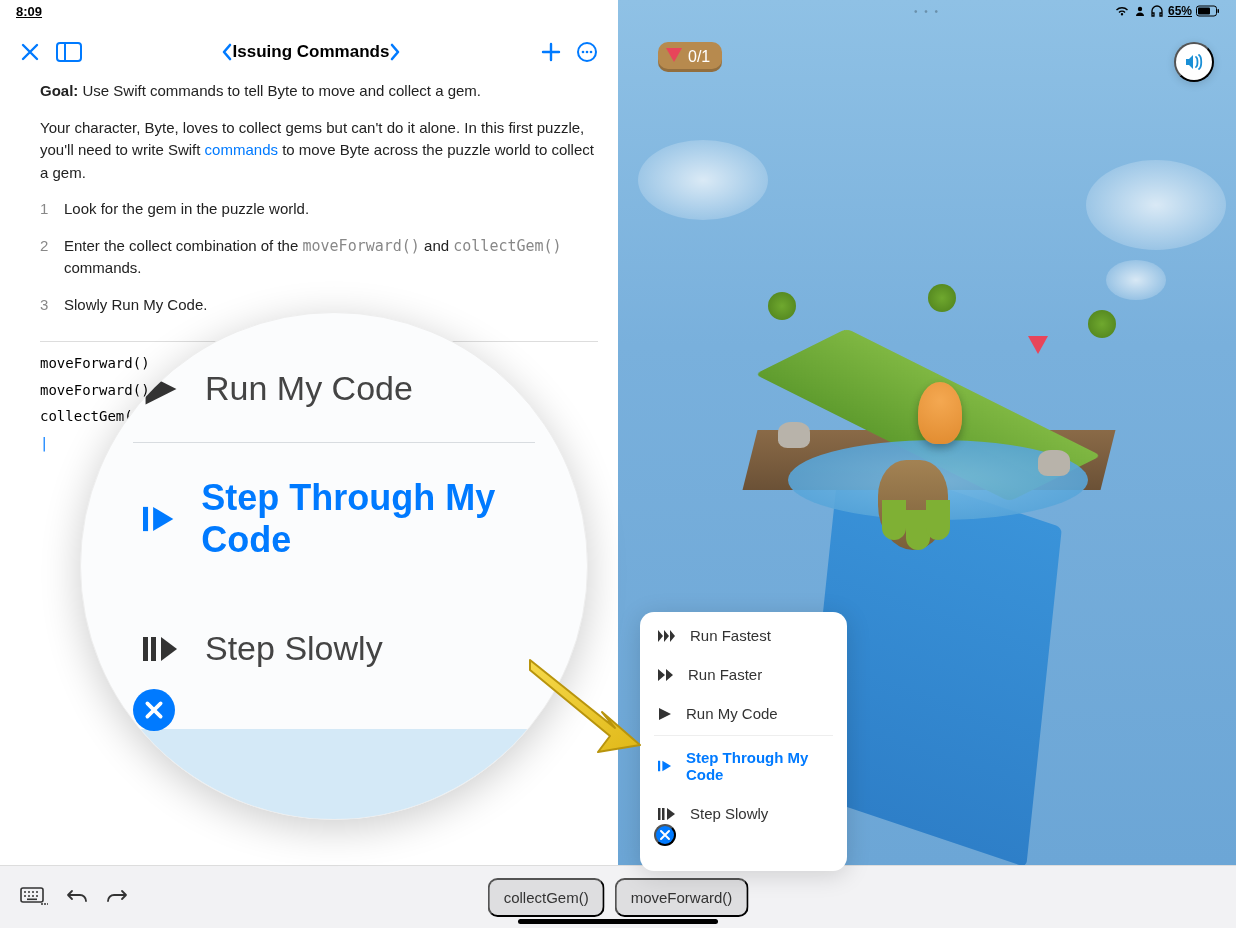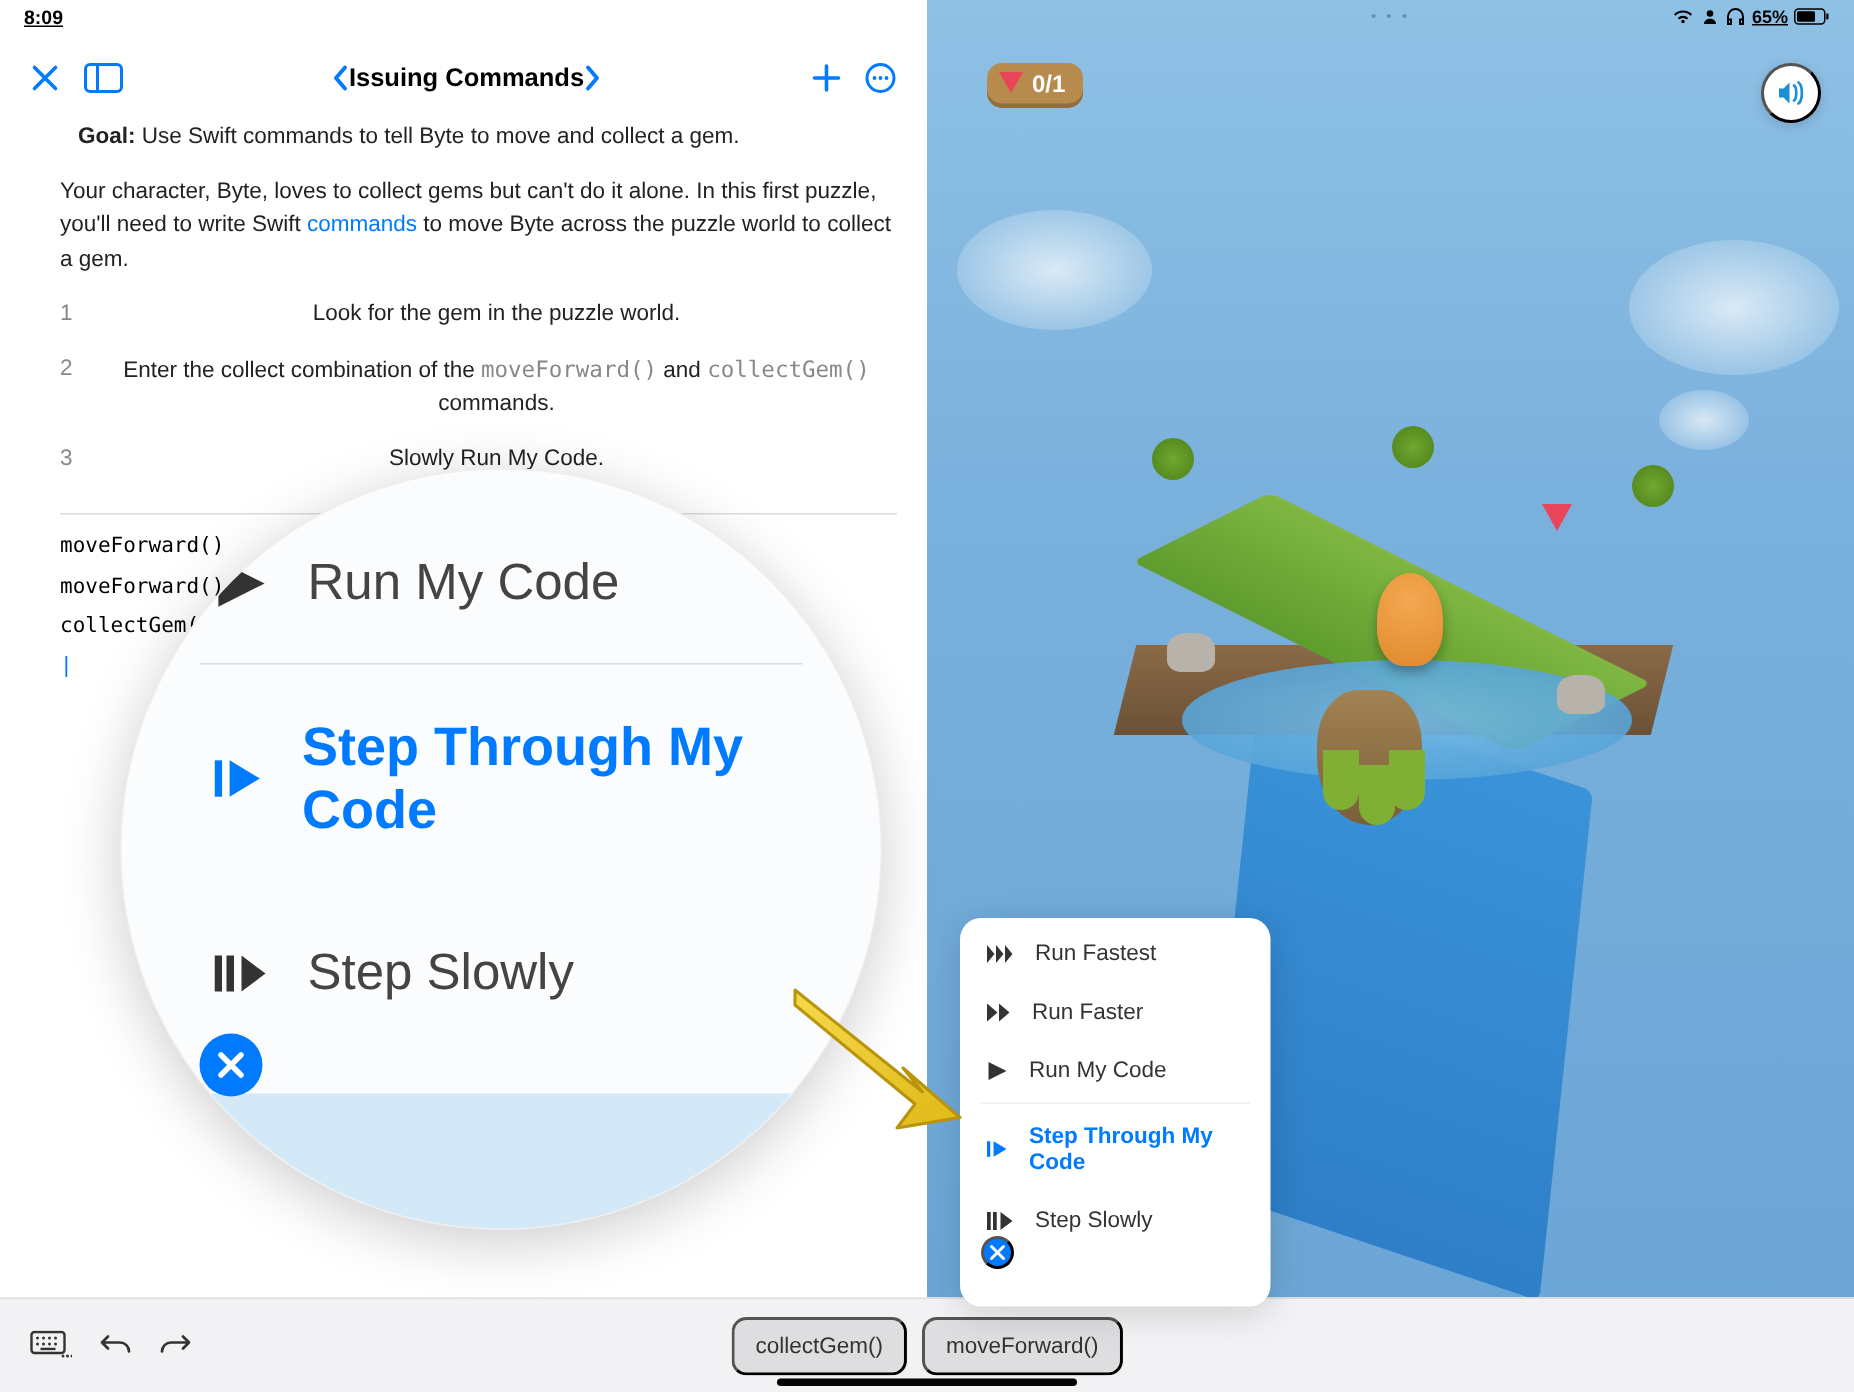--- a/index.html
+++ b/index.html
@@ -10,35 +10,35 @@
 
 .left-pane { position: absolute; top: 0; left: 0; width: 618px; height: 865px; background: #fff; }
 .toolbar { position: absolute; top: 30px; left: 0; width: 100%; height: 44px; display: flex; align-items: center; padding: 0 20px; }
 .toolbar-left { display: flex; gap: 16px; align-items: center; }
 .toolbar-center { flex: 1; display: flex; justify-content: center; align-items: center; gap: 0; }
 .toolbar-right { display: flex; gap: 14px; align-items: center; }
 .icon-btn { background: none; border: none; cursor: pointer; color: #007AFF; display: flex; align-items: center; }
 .page-title { font-size: 17px; font-weight: 600; color: #000; }
 
 .content { position: absolute; top: 80px; left: 40px; right: 20px; font-size: 15px; color: #222; line-height: 1.5; }
-.goal-line { margin-bottom: 14px; margin-left: 12px; }
+.goal-line { margin-bottom: 14px; }
 .goal-label { font-weight: 700; }
 .desc { margin-bottom: 14px; }
 .link { color: #007AFF; }
-.steps { list-style: none; counter-reset: step; margin-bottom: 25px; text-align: center; }
+.steps { list-style: none; counter-reset: step; margin-bottom: 25px; }
 .steps li { counter-increment: step; position: relative; padding-left: 24px; margin-bottom: 14px; }
 .steps li::before { content: counter(step); position: absolute; left: 0; color: #888; font-weight: 400; }
 .mono { font-family: 'SF Mono', Menlo, monospace; color: #888; }
 .divider { border: none; border-top: 1px solid #ddd; margin: 6px 0 8px; }
 .code-area { font-family: 'SF Mono', Menlo, monospace; font-size: 14px; line-height: 1.9; color: #000; }
 .cursor-line { color: #007AFF; }
 
 .right-pane { position: absolute; top: 0; left: 618px; width: 618px; height: 865px; background: linear-gradient(180deg, #8fc1e5 0%, #79b0dc 40%, #6ca6d6 100%); overflow: hidden; }
 .dots-handle { position: absolute; top: 6px; left: 50%; transform: translateX(-50%); color: rgba(0,0,0,.25); font-size: 10px; letter-spacing: 2px; }
-.gem-chip { position: absolute; top: 42px; left: 40px; background: #b78a4e; border-radius: 10px; padding: 6px 12px 6px 30px; color: #fff; font-weight: 700; font-size: 16px; box-shadow: inset 0 -3px rgba(0,0,0,.2); }
+.gem-chip { position: absolute; top: 42px; left: 40px; background: #b78a4e; border-radius: 10px; padding: 6px 12px 6px 30px; color: #fff; font-weight: 400; font-size: 16px; box-shadow: inset 0 -3px rgba(0,0,0,.2); }
 .gem-chip::before { content: ''; position: absolute; left: 8px; top: 6px; width: 0; height: 0; border-left: 8px solid transparent; border-right: 8px solid transparent; border-bottom: 14px solid #e8455a; transform: rotate(180deg); }
 .sound-btn { position: absolute; top: 42px; right: 22px; width: 40px; height: 40px; border-radius: 50%; background: #fff; display: flex; align-items: center; justify-content: center; box-shadow: 0 2px 8px rgba(0,0,0,.15); }
 
 .cloud { position: absolute; background: radial-gradient(ellipse, rgba(255,255,255,.7), rgba(255,255,255,0)); border-radius: 50%; }
 
 .world { position: absolute; top: 300px; left: 110px; width: 400px; height: 280px; }
 .water-block { position: absolute; top: 190px; left: 90px; width: 230px; height: 340px; background: linear-gradient(180deg, #3a93d9 0%, #2e7fc8 100%); transform: skewX(-6deg) skewY(18deg); border-radius: 6px; }
 .grass-top { position: absolute; top: 50px; left: 20px; width: 360px; height: 130px; background: linear-gradient(180deg, #7fb742, #5f9c2e); transform: rotateX(60deg) rotateZ(45deg); border-radius: 8px; }
 .dirt-side { position: absolute; top: 130px; left: 22px; width: 358px; height: 60px; background: linear-gradient(180deg, #8a6a47, #6b5136); transform: skewX(-14deg); }
 .water-top { position: absolute; top: 140px; left: 60px; width: 300px; height: 80px; background: radial-gradient(ellipse, #76bbe6, #4d9dd4); border-radius: 50%; opacity: .9; }

